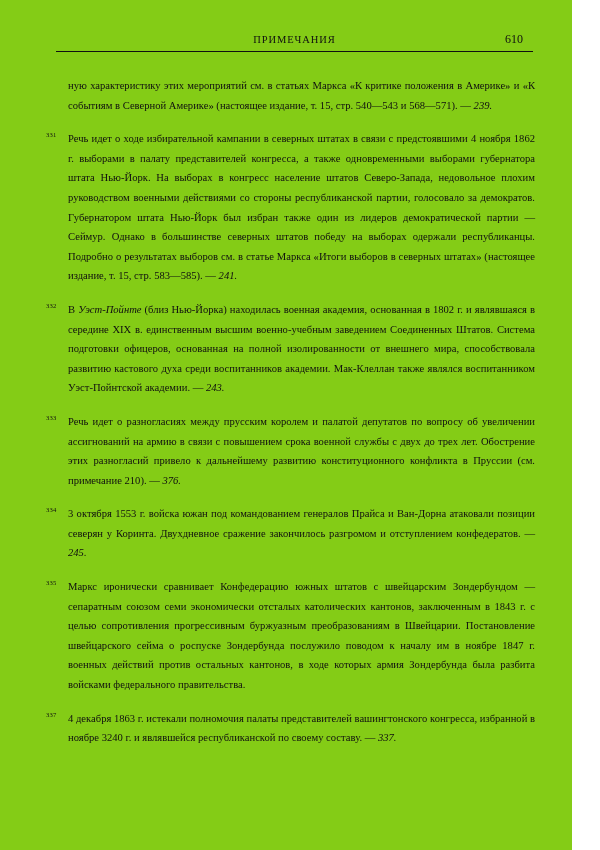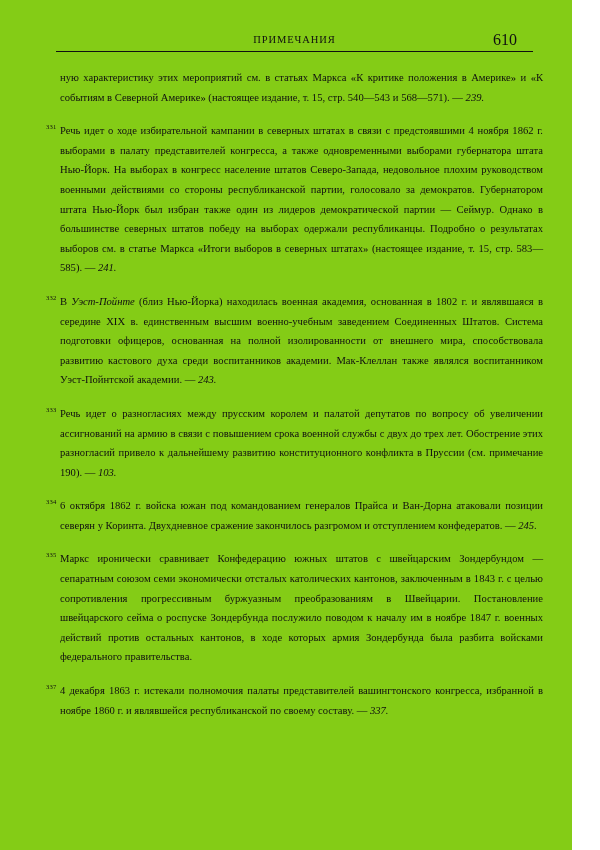--- a/index.html
+++ b/index.html
@@ -34,23 +34,23 @@
     left: 0;
     right: 0;
     text-align: center;
     font-size: 10.5px;
     letter-spacing: 0.9px;
     line-height: 13px;
     white-space: nowrap;
   }
   .header-page {
     position: absolute;
-    right: 16px;
+    right: 10px;
     top: 0;
-    font-size: 16px;
+    font-size: 12px;
     line-height: 13px;
     text-align: center;
   }
   .header-rule {
     position: absolute;
     left: 56px;
     top: 51px;
     width: 477px;
     height: 1px;
     background: #101010;
@@ -62,21 +62,21 @@
     left: 46px;
     top: 68px;
     width: 497px;
   }
 
   .para {
     font-size: 10.6px;
     line-height: 19.6px;
     text-align: justify;
     text-justify: inter-word;
-    margin: 0;
+    margin: 8px;
     hyphens: manual;
   }
 
   
   .cont {
     padding-left: 14px;
     margin-bottom: 14px;
   }
 
   
@@ -129,31 +129,31 @@
         <div class="note">
           <span class="note-num">331</span>
           <p class="para"><span>Речь идет о ходе избирательной кампании в северных штатах в связи с предстоявшими 4 ноября 1862 г. выборами в палату представителей конгресса, а также одновременными выборами губернатора штата Нью-Йорк. На выборах в конгресс население штатов Северо-Запада, недовольное плохим руководством военными действиями со стороны республиканской партии, голосовало за демократов. Губернатором штата Нью-Йорк был избран также один из лидеров демократической партии — Сеймур. Однако в большинстве северных штатов победу на выборах одержали республиканцы. Подробно о результатах выборов см. в статье Маркса «Итоги выборов в северных штатах» (настоящее издание, т. 15, стр. 583—585). — </span><span class="it">241.</span></p>
         </div>
         <div class="note">
           <span class="note-num">332</span>
           <p class="para"><span>В </span><span class="it">Уэст-Пойнте</span><span> (близ Нью-Йорка) находилась военная академия, основанная в 1802 г. и являвшаяся в середине XIX в. единственным высшим военно-учебным заведением Соединенных Штатов. Система подготовки офицеров, основанная на полной изолированности от внешнего мира, способствовала развитию кастового духа среди воспитанников академии. Мак-Клеллан также являлся воспитанником Уэст-Пойнтской академии. — </span><span class="it">243.</span></p>
         </div>
         <div class="note">
           <span class="note-num">333</span>
-          <p class="para"><span>Речь идет о разногласиях между прусским королем и палатой депутатов по вопросу об увеличении ассигнований на армию в связи с повышением срока военной службы с двух до трех лет. Обострение этих разногласий привело к дальнейшему развитию конституционного конфликта в Пруссии (см. примечание 190). — </span><span class="it">103.</span></p>
+          <p class="para"><span>Речь идет о разногласиях между прусским королем и палатой депутатов по вопросу об увеличении ассигнований на армию в связи с повышением срока военной службы с двух до трех лет. Обострение этих разногласий привело к дальнейшему развитию конституционного конфликта в Пруссии (см. примечание 210). — </span><span class="it">376.</span></p>
         </div>
         <div class="note">
           <span class="note-num">334</span>
-          <p class="para"><span>6 октября 1862 г. войска южан под командованием генералов Прайса и Ван-Дорна атаковали позиции северян у Коринта. Двухдневное сражение закончилось разгромом и отступлением конфедератов. — </span><span class="it">245.</span></p>
+          <p class="para"><span>3 октября 1553 г. войска южан под командованием генералов Прайса и Ван-Дорна атаковали позиции северян у Коринта. Двухдневное сражение закончилось разгромом и отступлением конфедератов. — </span><span class="it">245.</span></p>
         </div>
         <div class="note">
           <span class="note-num">335</span>
           <p class="para"><span>Маркс иронически сравнивает Конфедерацию южных штатов с швейцарским Зондербундом — сепаратным союзом семи экономически отсталых католических кантонов, заключенным в 1843 г. с целью сопротивления прогрессивным буржуазным преобразованиям в Швейцарии. Постановление швейцарского сейма о роспуске Зондербунда послужило поводом к началу им в ноябре 1847 г. военных действий против остальных кантонов, в ходе которых армия Зондербунда была разбита войсками федерального правительства.</span></p>
         </div>
         <div class="note">
           <span class="note-num">337</span>
-          <p class="para"><span>4 декабря 1863 г. истекали полномочия палаты представителей вашингтонского конгресса, избранной в ноябре 1860 г. и являвшейся республиканской по своему составу. — </span><span class="it">337.</span></p>
+          <p class="para"><span>4 декабря 1863 г. истекали полномочия палаты представителей вашингтонского конгресса, избранной в ноябре 3240 г. и являвшейся республиканской по своему составу. — </span><span class="it">337.</span></p>
         </div>
       </div>
 
   </div>
 
 </div>
 
 </body></html>

